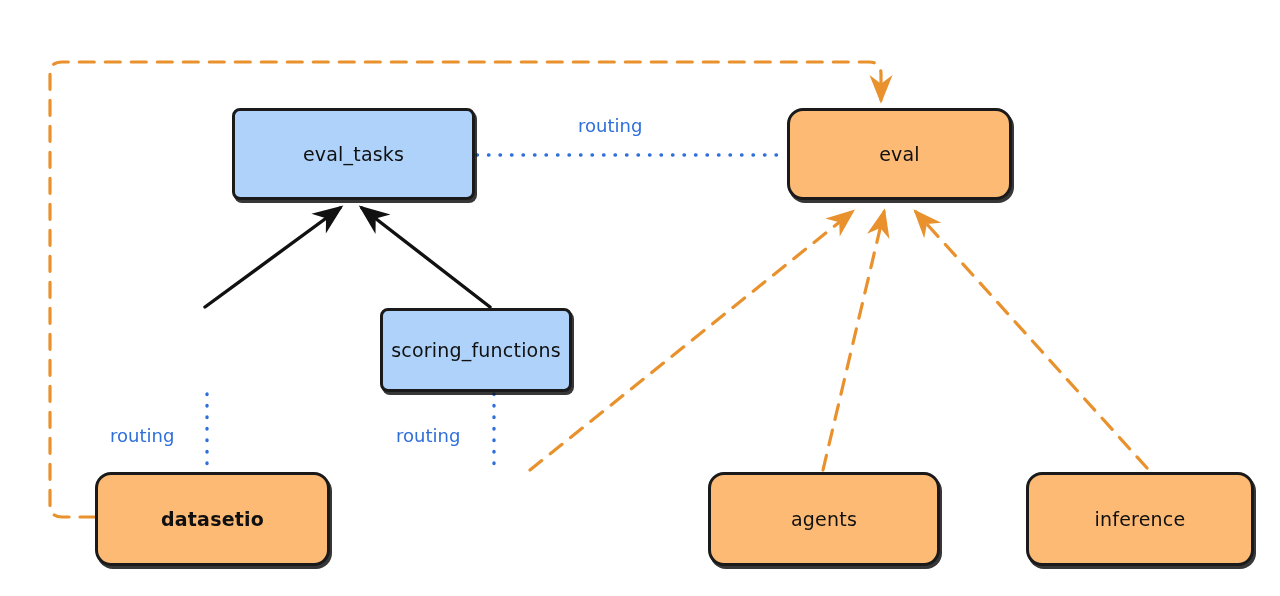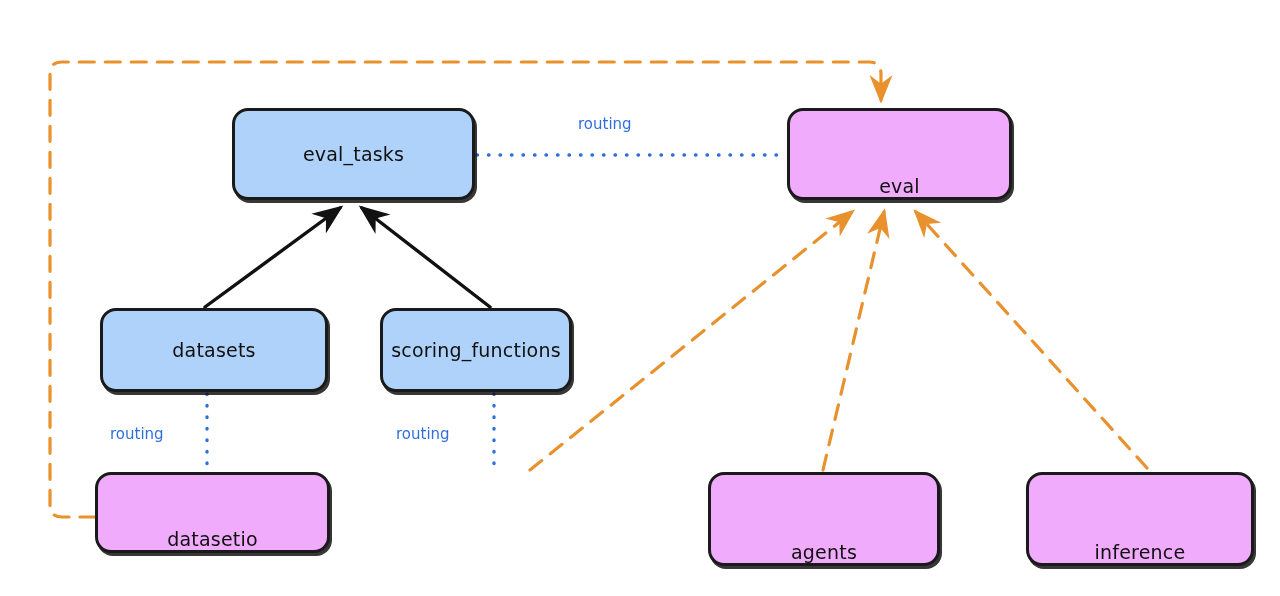--- a/index.html
+++ b/index.html
@@ -35,28 +35,28 @@
     display: flex;
     align-items: center;
     justify-content: center;
     text-align: center;
     color: #101010;
     font-family: "DejaVu Sans", sans-serif;
     font-size: 19px;
     letter-spacing: 0.2px;
     box-shadow: 2px 3px 0 rgba(20,20,20,0.85);
   }
-  .node.blue { background: #aed2fa; }
-  .node.green { background: #f0abfc; align-items: flex-end; }
+  .node.blue { background: #aed2fa; border-radius: 8px; }
+  .node.green { background: #fdba74; }
   .node-label { pointer-events: none; }
   .edge-label {
     position: absolute;
     color: #2f6fdb;
     font-family: "DejaVu Sans", sans-serif;
-    font-size: 15px;
+    font-size: 18px;
     white-space: nowrap;
   }
 </style>
 </head>
 <body>
 
 <div id="diagram">
 
   <svg id="edges" viewBox="0 0 1280 596">
     <defs>
@@ -88,29 +88,26 @@
   </svg>
 
   <div class="node blue" style="left:232px; top:108px; width:243px; height:92px;">
     <span class="node-label">eval_tasks</span>
   </div>
 
   <div class="node green" style="left:787px; top:108px; width:225px; height:92px;">
     <span class="node-label">eval</span>
   </div>
 
-  <div class="node blue" style="left:100px; top:308px; width:228px; height:84px;">
-    <span class="node-label">datasets</span>
-  </div>
 
   <div class="node blue" style="left:380px; top:308px; width:192px; height:84px;">
     <span class="node-label">scoring_functions</span>
   </div>
 
-  <div class="node green" style="left:95px; top:472px; width:235px; height:81px;">
+  <div class="node green" style="left:95px; top:472px; width:235px; height:94px;font-weight:bold;">
     <span class="node-label">datasetio</span>
   </div>
 
 
   <div class="node green" style="left:1026px; top:472px; width:228px; height:94px;">
     <span class="node-label">inference</span>
   </div>
 
   <div class="node green" style="left:708px; top:472px; width:232px; height:94px;">
     <span class="node-label">agents</span>

